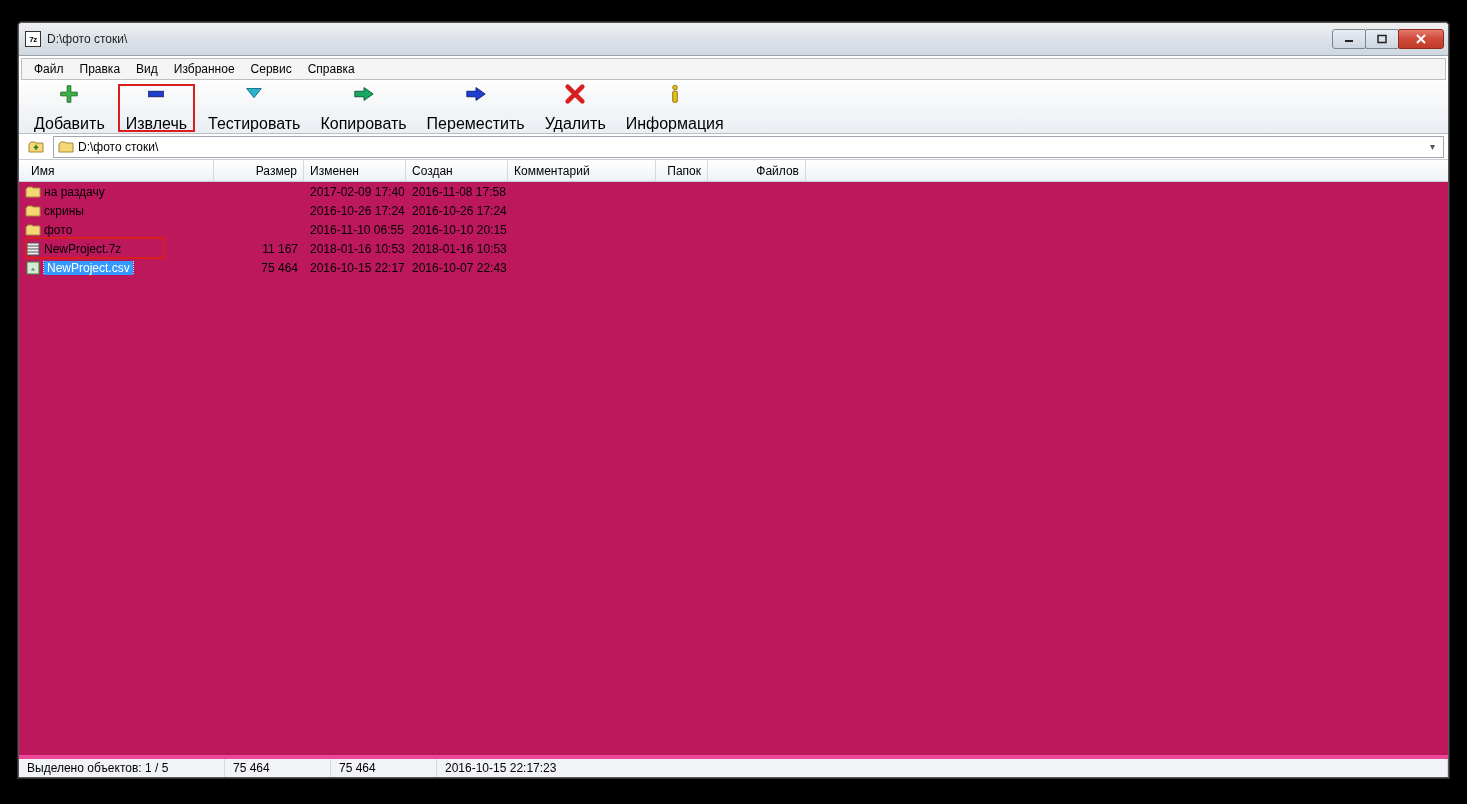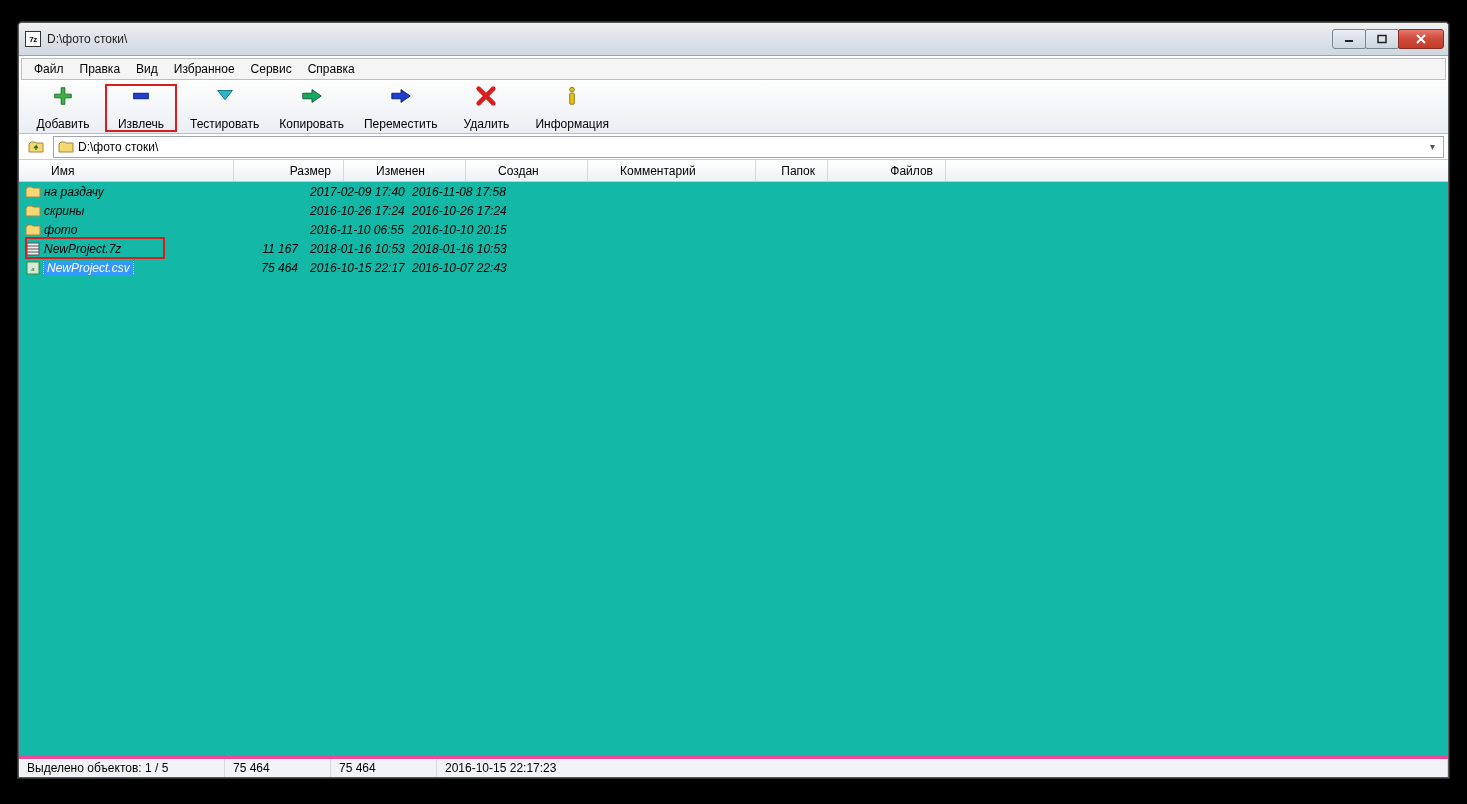--- a/index.html
+++ b/index.html
@@ -84,21 +84,21 @@
     height: 48px;
     display:flex; flex-direction:column; align-items:center; justify-content:center;
     gap:2px;
     padding: 2px 6px;
     border:1px solid transparent;
     position:relative;
   }
   .tool-btn.highlight {
     border: 2px solid #d81e1e;
   }
-  .tool-label { font-size:12px;margin-top:8px; }
+  .tool-label { font-size:16px;margin-top:8px; }
   .tool-icon svg { width:24px; height:22px; display:block; }
   
   .address-bar {
     height:26px;
     display:flex; align-items:center;
     padding: 0 4px;
     border-bottom:1px solid #c8cdd3;
     gap:4px;
   }
   .up-btn { width:26px; height:22px; display:flex; align-items:center; justify-content:center; }
@@ -115,39 +115,37 @@
   .col-header {
     height: 22px;
     background: linear-gradient(to bottom, #ffffff, #edf1f6);
     border-bottom:1px solid #c8cdd3;
     display:flex;
   }
   .col {
     height:100%;
     border-right:1px solid #d4d9df;
     display:flex; align-items:center;
-    padding: 0 12px;
+    padding: 0 6px;
     font-size:12px;
     overflow:hidden;
-    margin-left:20px;
   }
   .col.right { justify-content:flex-end; }
   .c-name{width:195px; padding-left:12px;}
   .c-size{width:90px; justify-content:flex-end;}
   .c-mod{width:102px;}
   .c-created{width:102px;}
   .c-comment{width:148px;}
   .c-folders{width:52px; justify-content:flex-end;}
   .c-files{width:98px; justify-content:flex-end;text-align:center;}
   
   .file-list {
     flex:1;
-    background:#14b8a6;
+    background:#be185d;
     overflow:auto;
-    font-style:italic;
   }
   .row {
     height:19px;
     display:flex;
     align-items:center;
     font-size:12px;
     position:relative;
   }
   .row .cell { overflow:hidden; white-space:nowrap; padding:0 6px;}
   .cell-name{width:195px; display:flex; align-items:center; gap:3px; padding-left:8px;}

